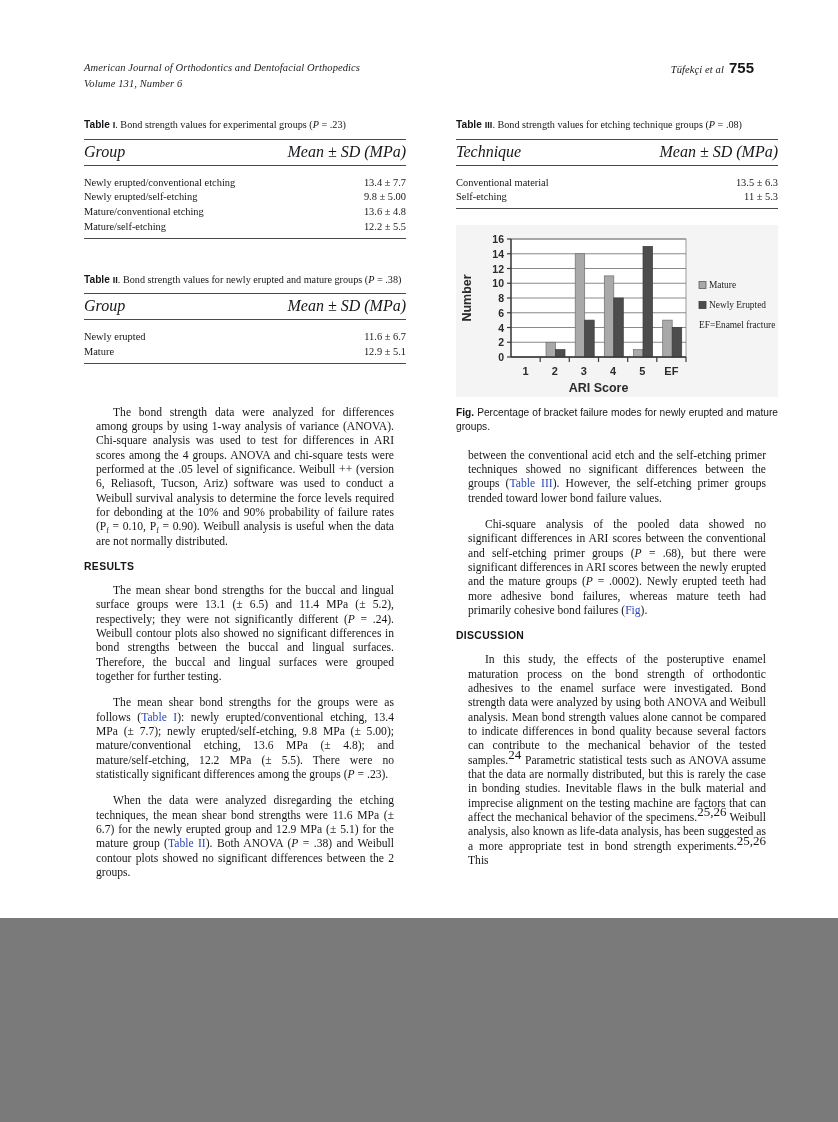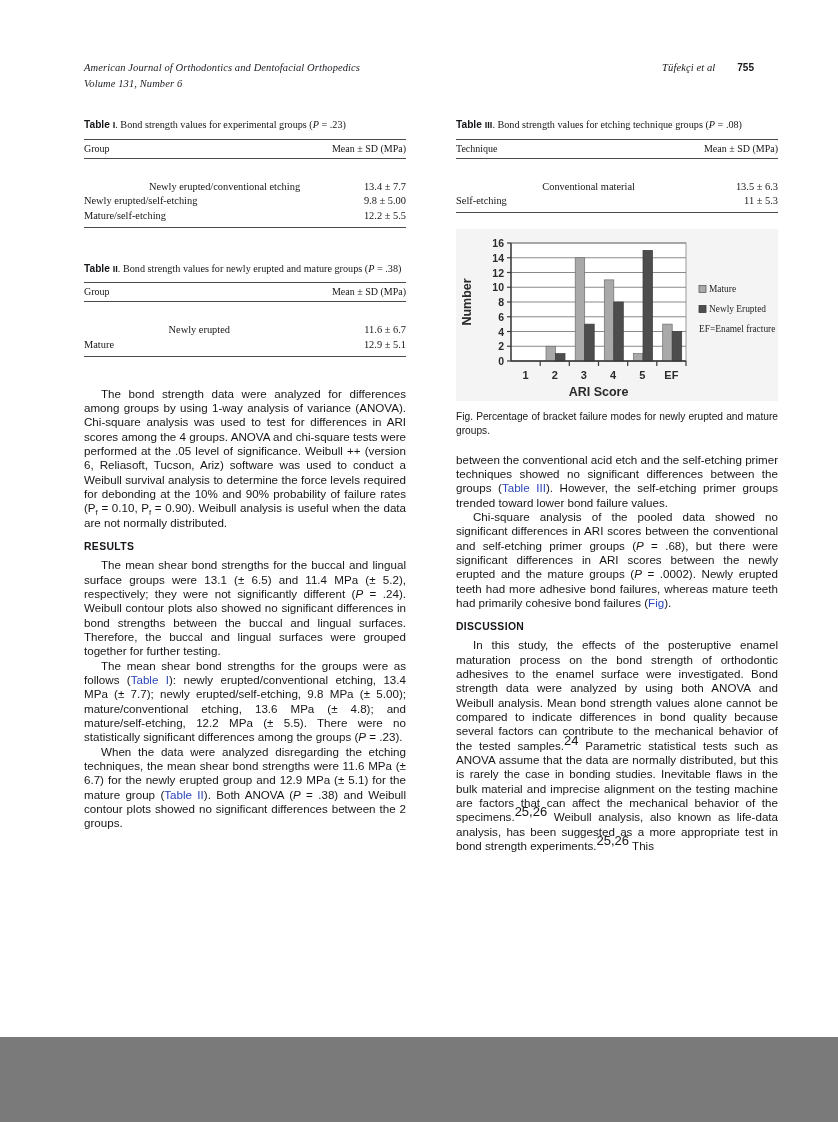--- a/index.html
+++ b/index.html
@@ -3,21 +3,21 @@
 <meta charset="utf-8">
 <style>
   html, body {
     margin: 0;
     padding: 0;
     background: #7a7a7a;
   }
   .page {
     position: relative;
     width: 838px;
-    height: 1037px;
+    height: 918px;
     background: #ffffff;
     margin: 0 auto;
     overflow: hidden;
     font-family: "Liberation Serif", serif;
     color: #16161a;
   }
 
   
   .runhead {
     position: absolute;
@@ -47,22 +47,22 @@
     line-height: 15.5px;
     white-space: nowrap;
   }
   .runhead-right .authors {
     font-style: italic;
     letter-spacing: 0.1px;
   }
   .runhead-right .pageno {
     font-family: "Liberation Sans", sans-serif;
     font-weight: bold;
-    font-size: 10px;
-    margin-left: 22px;
+    font-size: 15px;
+    margin-left: 5px;
     font-style: normal;
   }
 
   
   .col {
     position: absolute;
     width: 322px;
     top: 118px;
   }
   .col-left  { left: 84px; }
@@ -87,57 +87,58 @@
   .tbl-caption .ital { font-family: "Liberation Serif", serif; font-style: italic; }
   .tbl-caption .ser  { font-family: Liberation Serif, serif; }
 
   table.data {
     width: 100%;
     border-collapse: collapse;
     font-size: 10.2px;
   }
   table.data thead th {
     font-family: "Liberation Serif", serif;
+    font-style: italic;
     font-weight: normal;
-    font-size: 10px;
+    font-size: 16px;
     padding: 3px 0 4px 0;
     border-top: 1.1px solid #4a4a4a;
     border-bottom: 1.6px solid #4a4a4a;
     color: #16161a;
   }
   table.data thead th.c1 { text-align: left; }
   table.data thead th.c2 { text-align: right; }
   table.data tbody td {
     padding: 0.6px 0;
     line-height: 13.6px;
     font-size: 10.4px;
     color: #16161a;
   }
-  table.data tbody tr:first-child td { padding-top: 21px; text-align: right; }
+  table.data tbody tr:first-child td { padding-top: 10px; }
   table.data tbody tr:last-child td  { padding-bottom: 4px; }
   table.data tbody td.c1 { text-align: left; }
   table.data tbody td.c2 { text-align: right; white-space: nowrap; }
   table.data tfoot td {
     border-top: 1.1px solid #4a4a4a;
     height: 0;
     padding: 0;
     font-size: 0;
     line-height: 0;
   }
 
   .gap-after-table1 { height: 34px; }
   .gap-after-table2 { height: 30px; }
 
   
   p.body {
-    font-family: Liberation Sans, sans-serif;
+    font-family: Liberation Serif, serif;
     font-size: 11.6px;
     line-height: 14.35px;
     text-align: justify;
-    margin: 0;
+    margin: 12px;
     text-indent: 17px;
     color: #16161a;
     hyphens: none;
   }
   p.body.nf { text-indent: 0; }
   .sec-head {
     font-family: "Liberation Sans", sans-serif;
     font-weight: bold;
     font-size: 10.4px;
     letter-spacing: 0.35px;
@@ -163,21 +164,21 @@
   }
   .chart-svg { display: block; }
   .fig-caption {
     font-family: "Liberation Sans", sans-serif;
     font-size: 10.2px;
     line-height: 14.3px;
     text-align: justify;
     margin-top: 9px;
     color: #16161a;
   }
-  .fig-caption .fig-label { font-weight: normal; }
+  .fig-caption .fig-label { font-weight: bold; }
 </style>
 </head>
 <body>
 
 <div class="page">
 
   <div class="runhead">
     <div class="runhead-left">
       <span>American Journal of Orthodontics and Dentofacial Orthopedics</span>
       <span class="volume-line volume-num">Volume 131, Number 6</span>
@@ -201,20 +202,24 @@
           </tr>
         </thead>
         <tbody>
           <tr>
             <td class="c1">Newly erupted/conventional etching</td>
             <td class="c2">13.4 ± 7.7</td>
           </tr>
           <tr>
             <td class="c1">Newly erupted/self-etching</td>
             <td class="c2">9.8 ± 5.00</td>
+          </tr>
+          <tr>
+            <td class="c1">Mature/conventional etching</td>
+            <td class="c2">13.6 ± 4.8</td>
           </tr>
           <tr>
             <td class="c1">Mature/self-etching</td>
             <td class="c2">12.2 ± 5.5</td>
           </tr>
         </tbody>
         <tfoot>
             <tr>
               <td colspan="2"></td>
             </tr>

